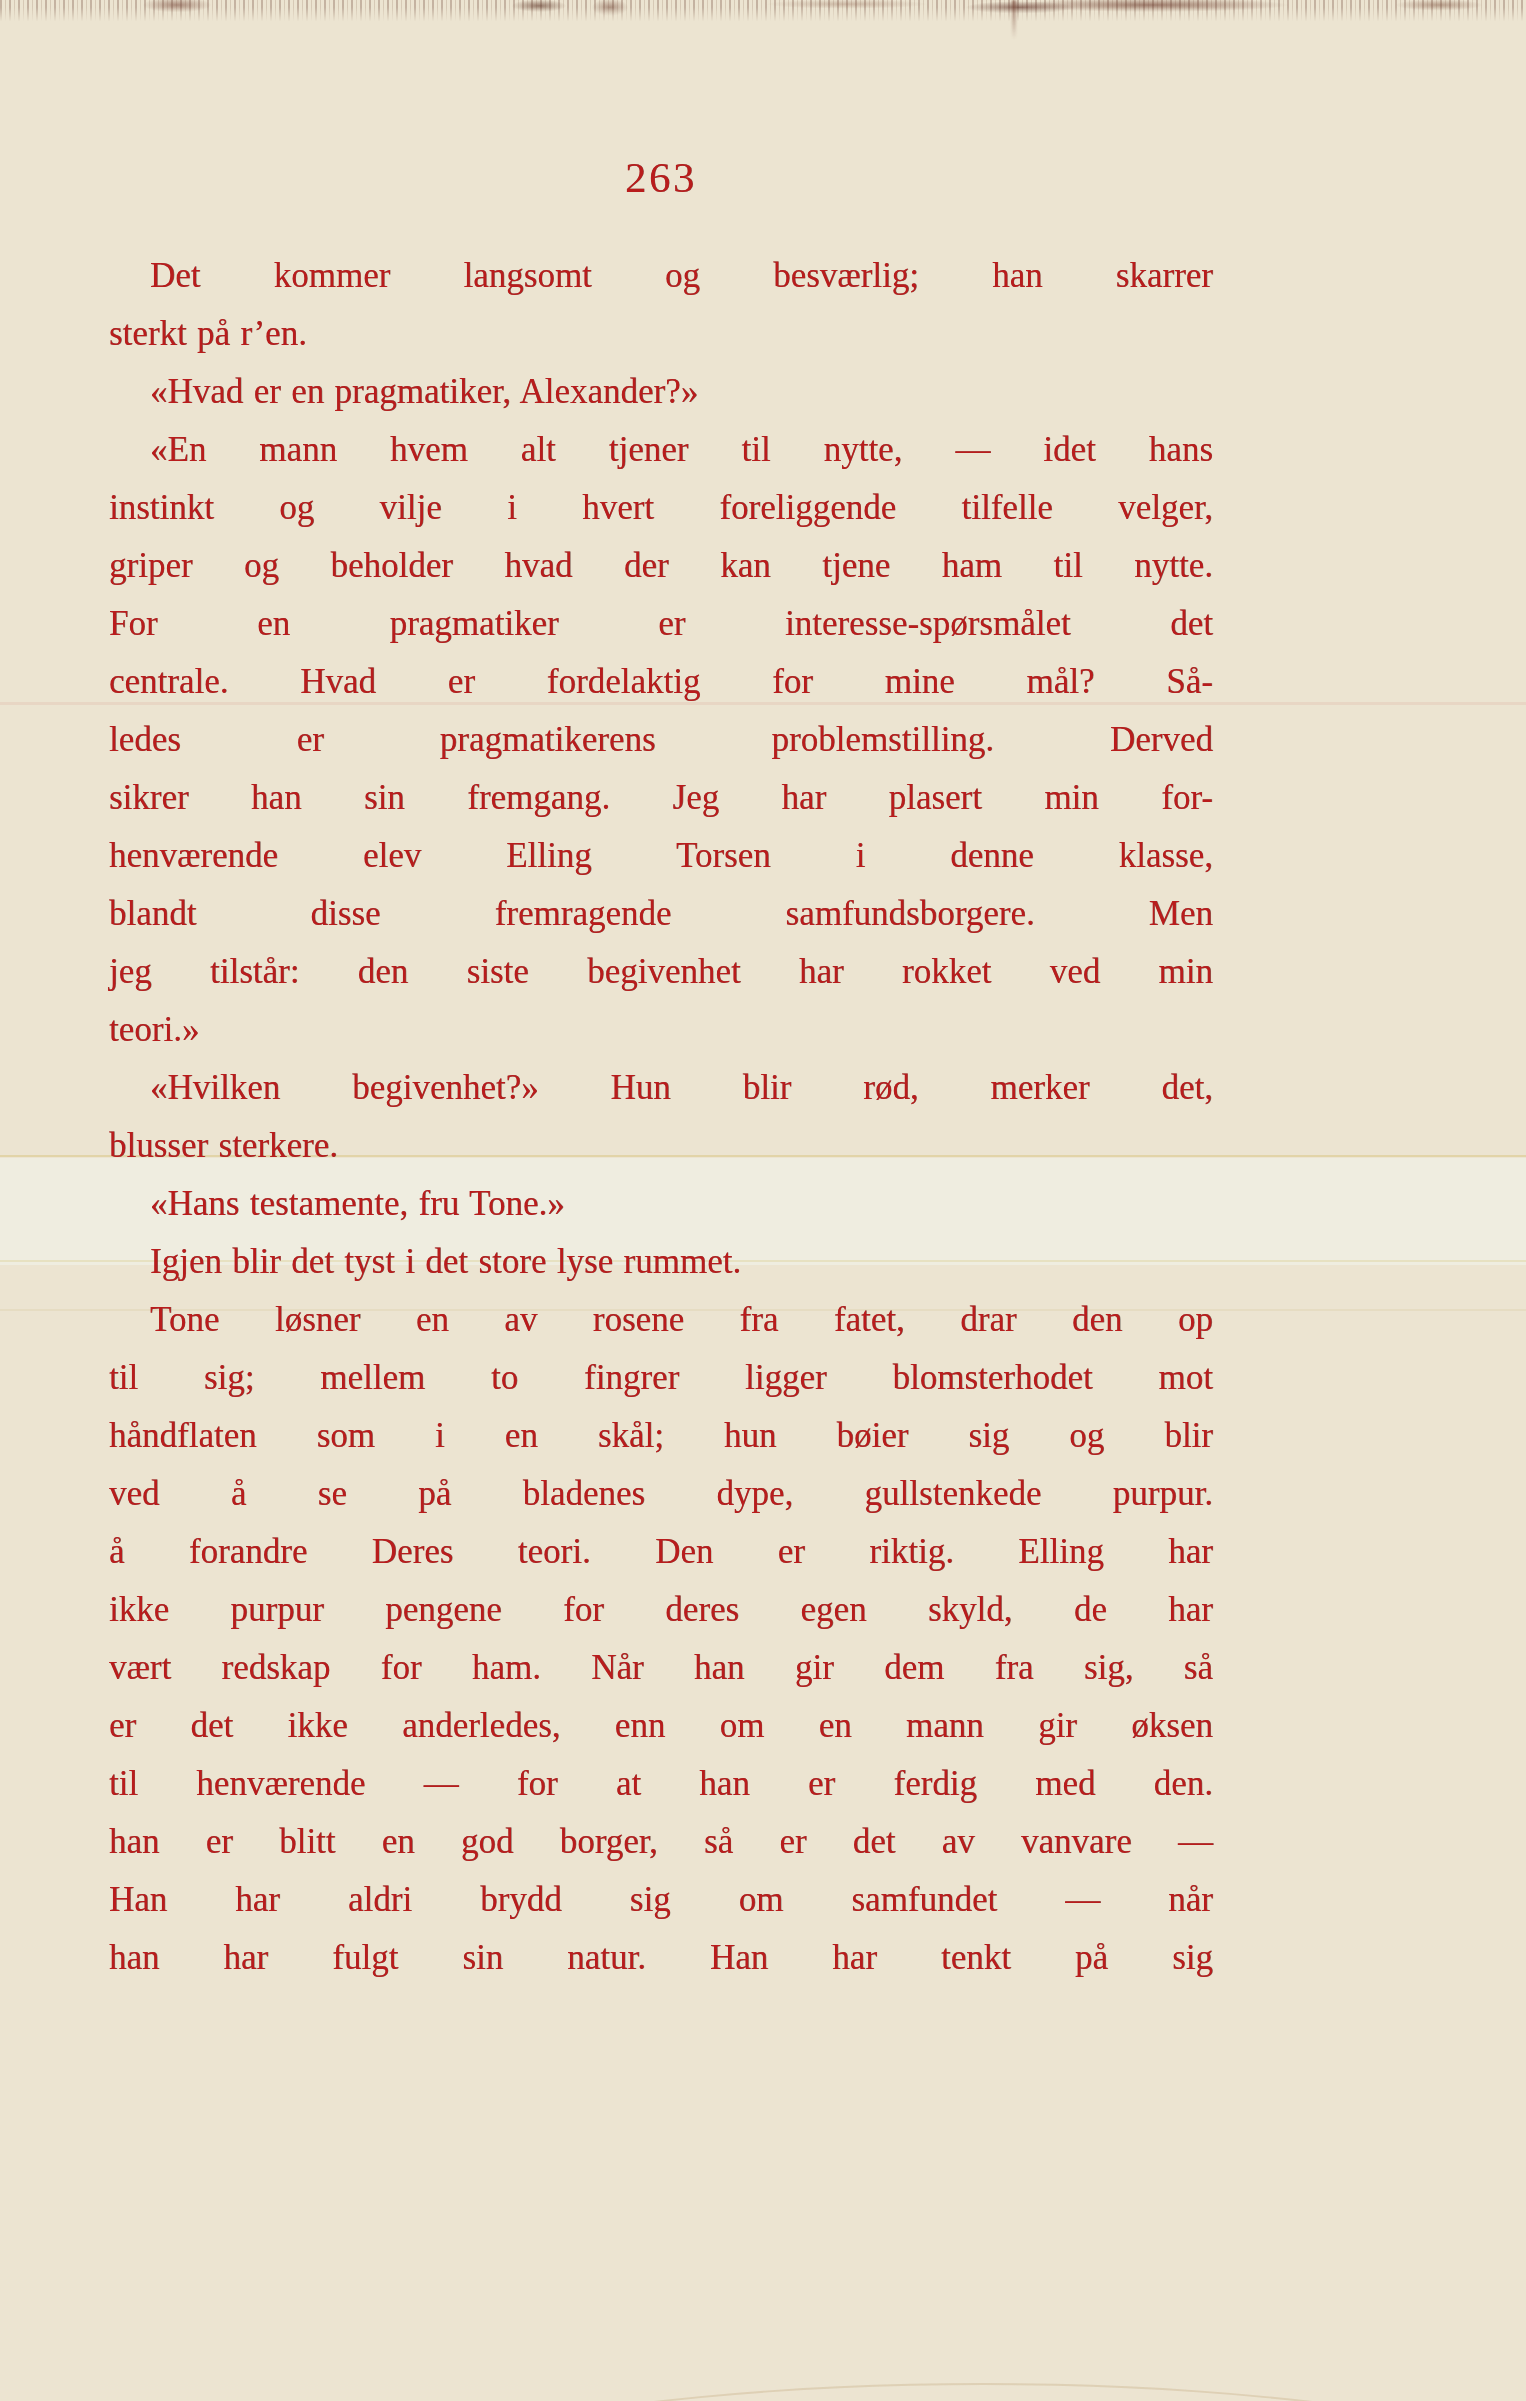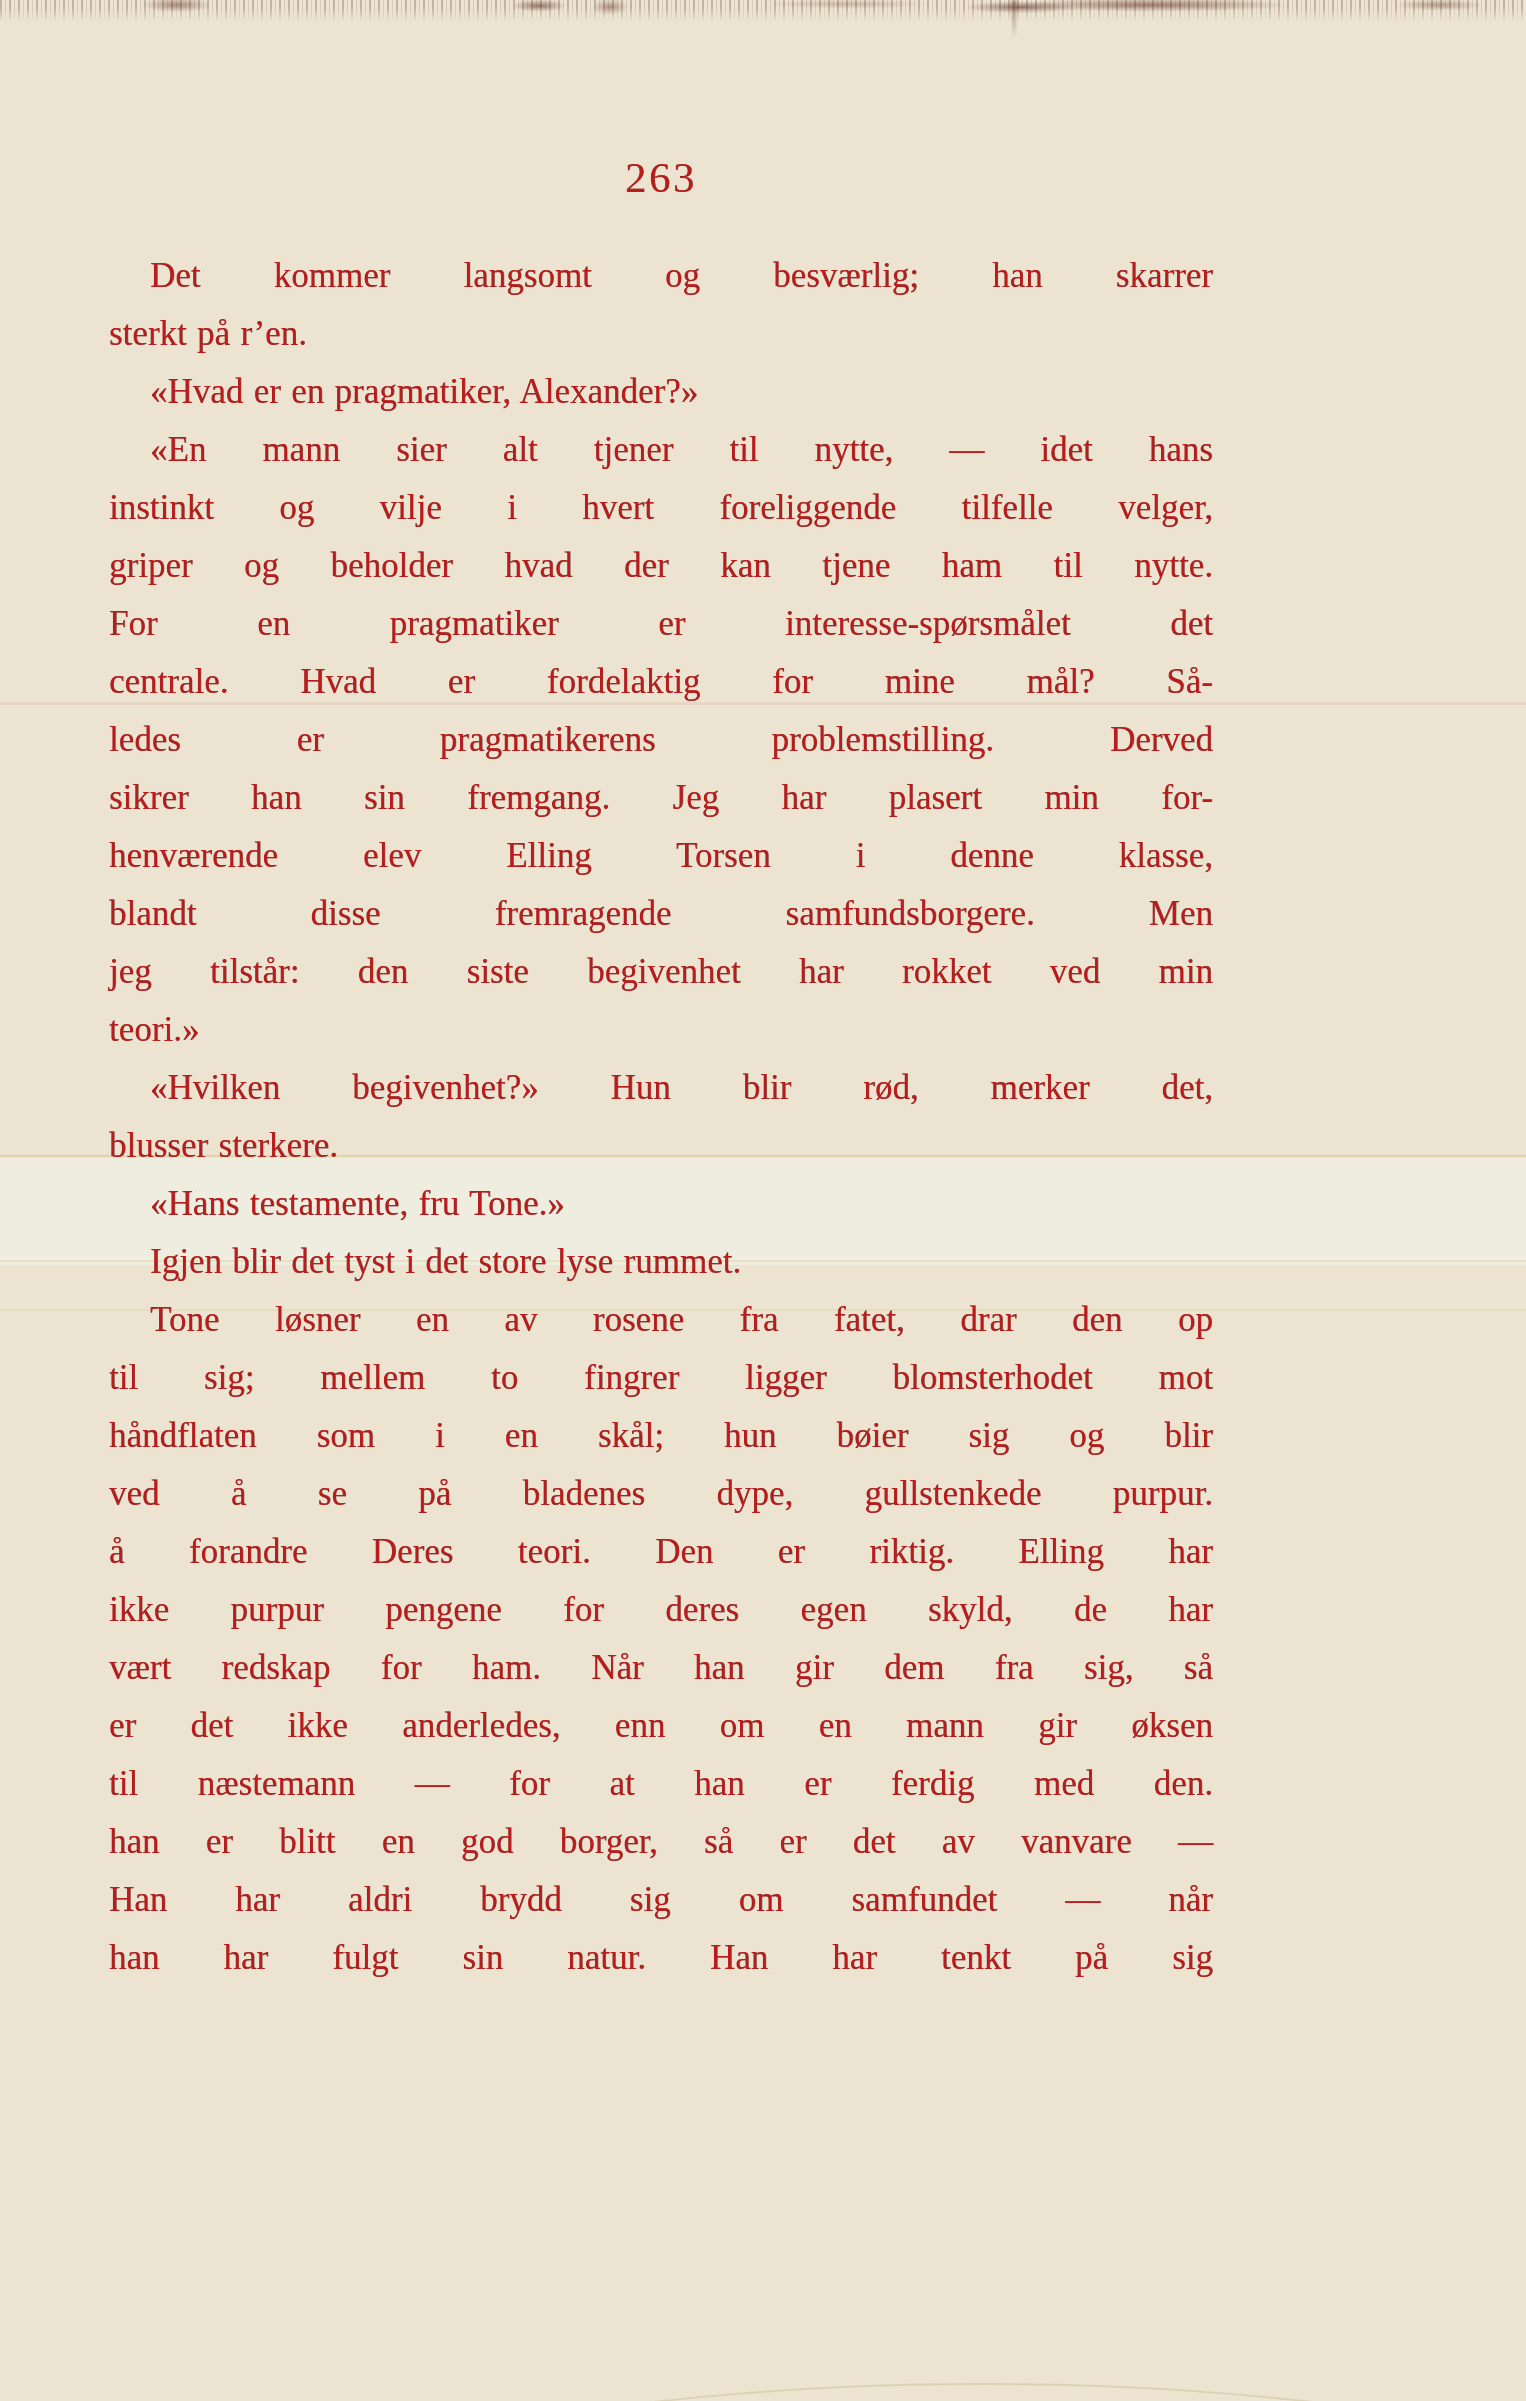--- a/index.html
+++ b/index.html
@@ -103,21 +103,21 @@
   <div class="edge-strip"></div>
   <div class="edge-drip"></div>
   <div class="bottom-curve"></div>
 
   <div class="page-number">263</div>
 
   <div class="text-block">
     <div class="ln in j">Det kommer langsomt og besværlig; han skarrer</div>
     <div class="ln">sterkt på r’en.</div>
     <div class="ln in">«Hvad er en pragmatiker, Alexander?»</div>
-    <div class="ln in j">«En mann sier alt tjener til nytte, — idet hans</div>
+    <div class="ln in j">«En mann hvem alt tjener til nytte, — idet hans</div>
     <div class="ln j">instinkt og vilje i hvert foreliggende tilfelle velger,</div>
     <div class="ln j">griper og beholder hvad der kan tjene ham til nytte.</div>
     <div class="ln j">For en pragmatiker er interesse-spørsmålet det</div>
     <div class="ln j">centrale. Hvad er fordelaktig for mine mål? Så-</div>
     <div class="ln j">ledes er pragmatikerens problemstilling. Derved</div>
     <div class="ln j">sikrer han sin fremgang. Jeg har plasert min for-</div>
     <div class="ln j">henværende elev Elling Torsen i denne klasse,</div>
     <div class="ln j">blandt disse fremragende samfundsborgere. Men</div>
     <div class="ln j">jeg tilstår: den siste begivenhet har rokket ved min</div>
     <div class="ln">teori.»</div>
@@ -126,19 +126,19 @@
     <div class="ln in">«Hans testamente, fru Tone.»</div>
     <div class="ln in">Igjen blir det tyst i det store lyse rummet.</div>
     <div class="ln in j">Tone løsner en av rosene fra fatet, drar den op</div>
     <div class="ln j">til sig; mellem to fingrer ligger blomsterhodet mot</div>
     <div class="ln j">håndflaten som i en skål; hun bøier sig og blir</div>
     <div class="ln j">ved å se på bladenes dype, gullstenkede purpur.</div>
     <div class="ln j">å forandre Deres teori. Den er riktig. Elling har</div>
     <div class="ln j">ikke purpur pengene for deres egen skyld, de har</div>
     <div class="ln j">vært redskap for ham. Når han gir dem fra sig, så</div>
     <div class="ln j">er det ikke anderledes, enn om en mann gir øksen</div>
-    <div class="ln j">til næstemann — for at han er ferdig med den.</div>
+    <div class="ln j">til henværende — for at han er ferdig med den.</div>
     <div class="ln j">han er blitt en god borger, så er det av vanvare —</div>
     <div class="ln j">Han har aldri brydd sig om samfundet — når</div>
     <div class="ln j">han har fulgt sin natur. Han har tenkt på sig</div>
   </div>
 </div>
 
 
 </body></html>

